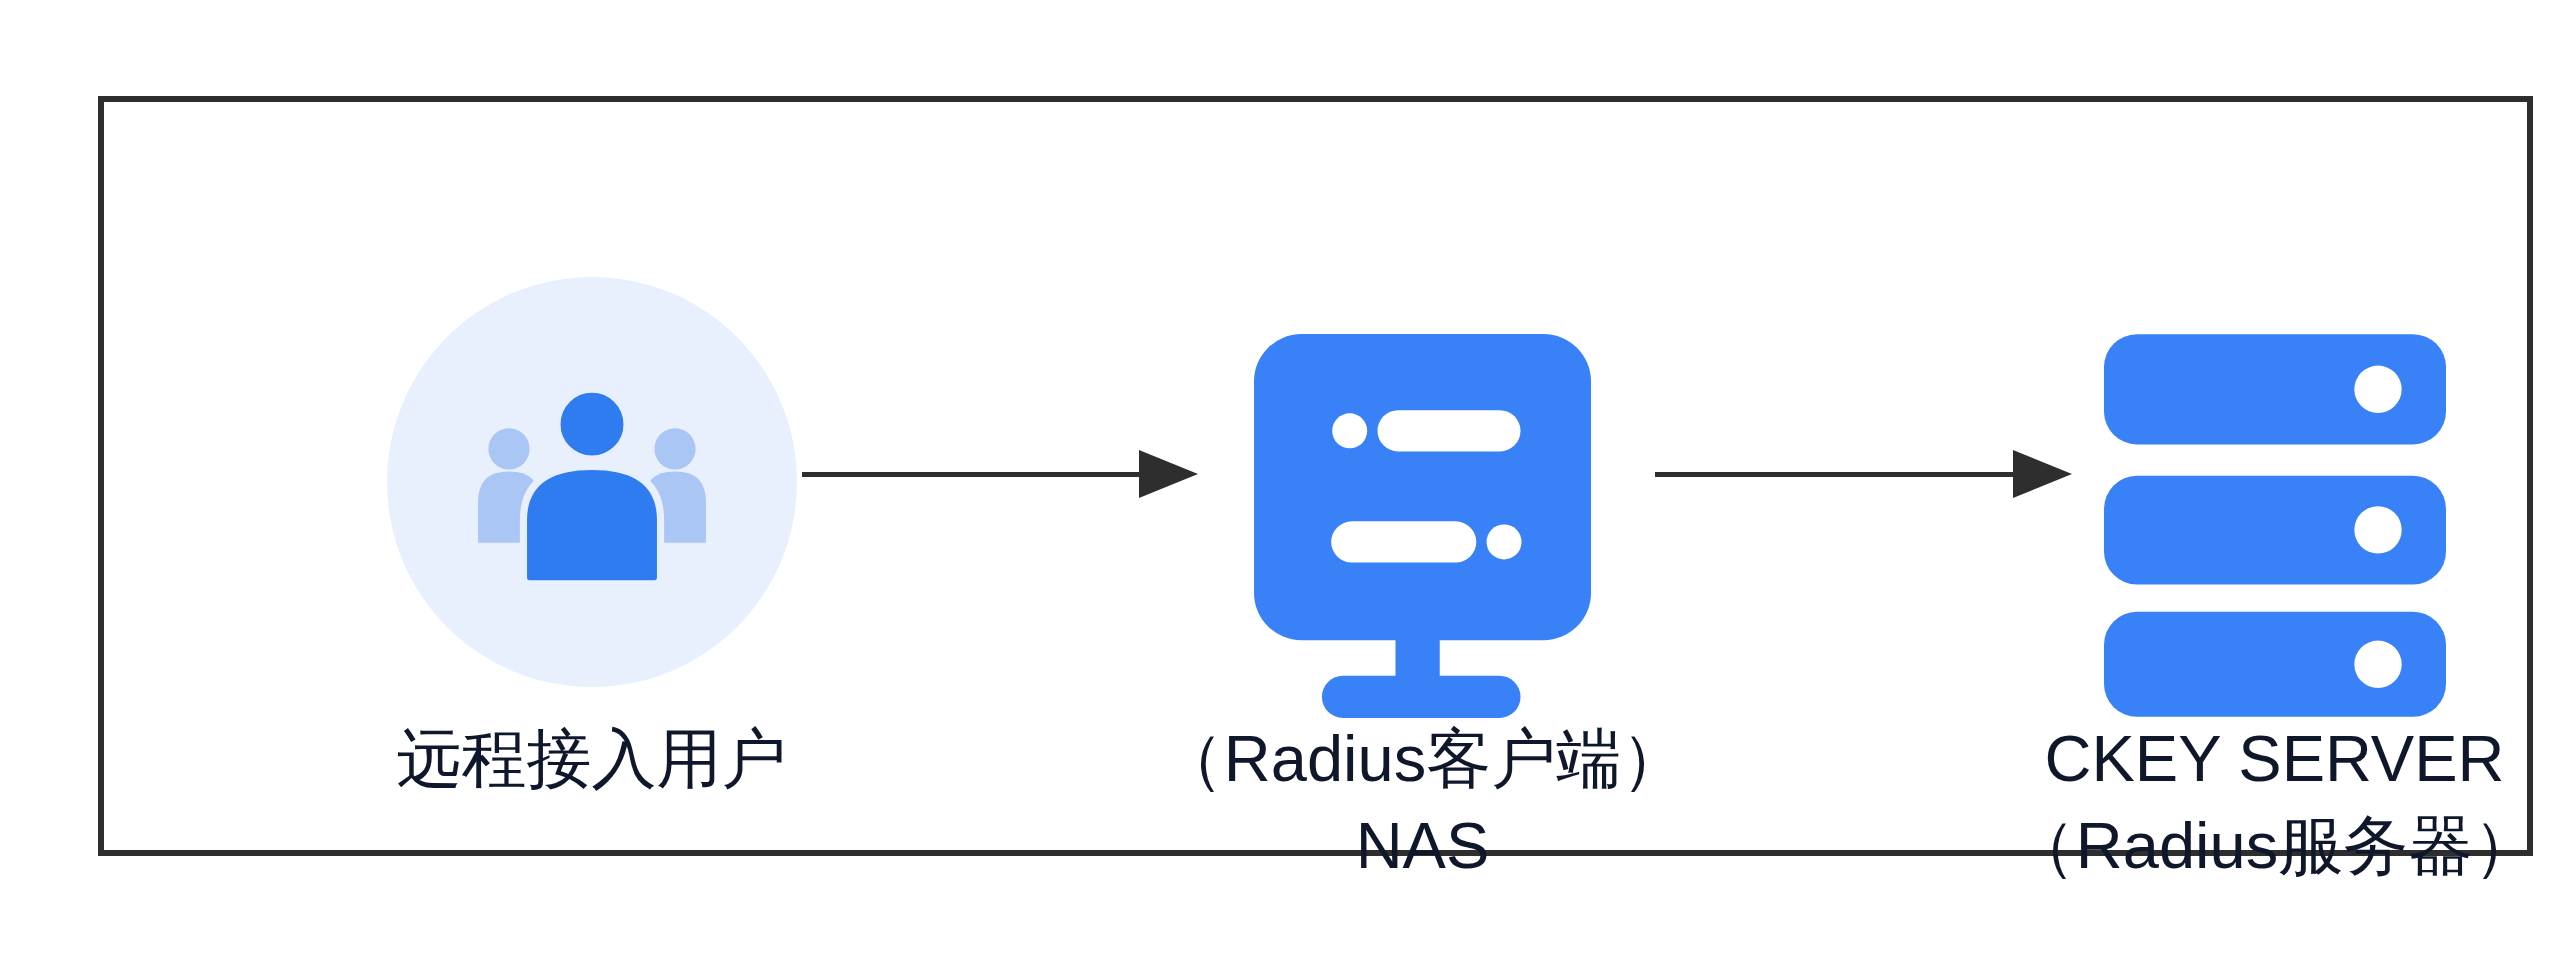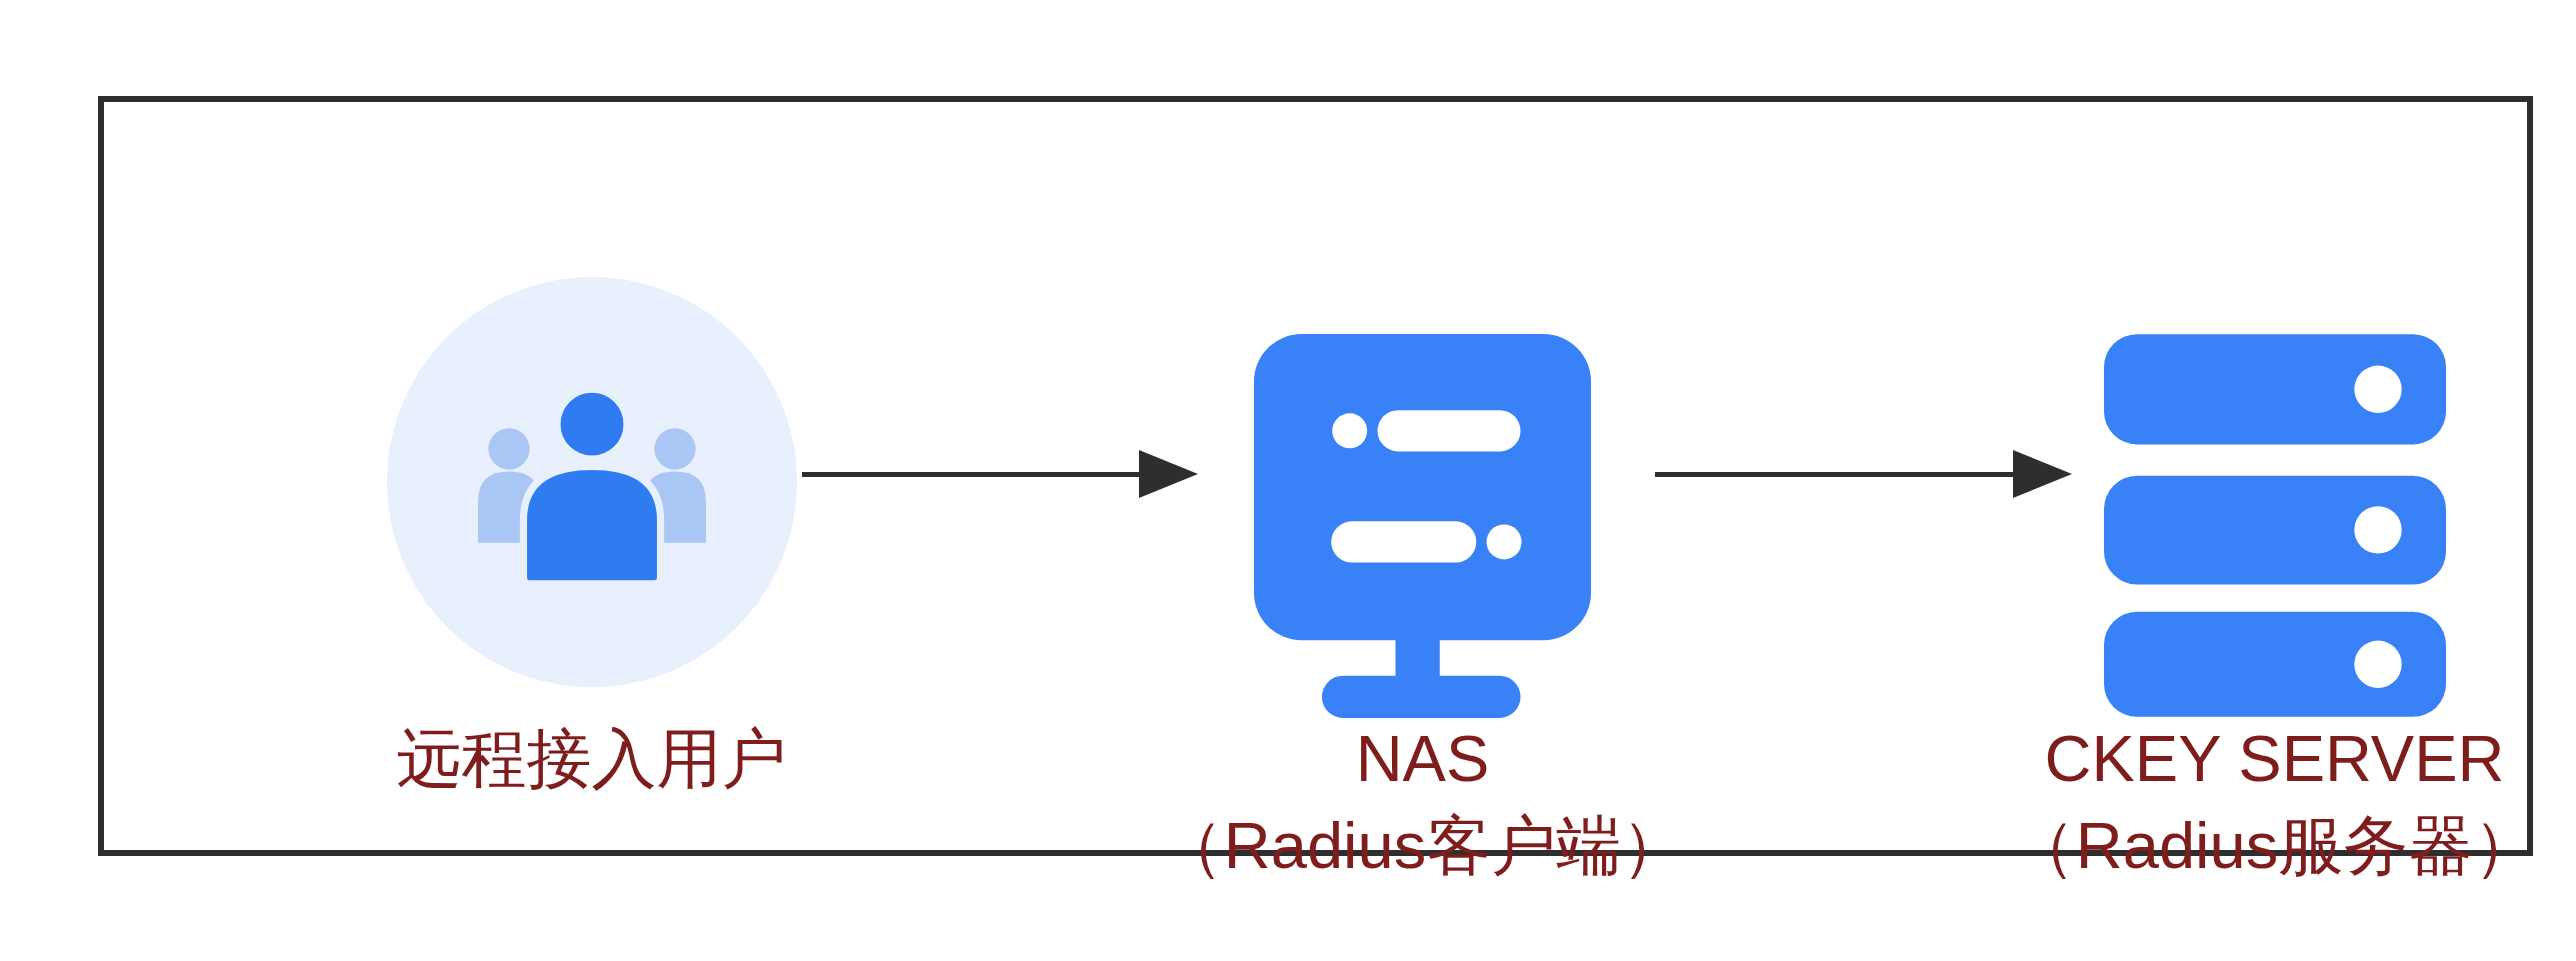--- a/index.html
+++ b/index.html
@@ -61,21 +61,21 @@
     border-left: 59px solid #2e2e2e;
   }
   .arrow-1 .head { left: 337px; }
   .arrow-2 .head { left: 358px; }
 
   .label {
     position: absolute;
     top: 613px;
     width: 721px;
     text-align: center;
-    color: #7f1d1d;
+    color: #0f172a;
     font-size: 65px;
     line-height: 87px;
     font-weight: 400;
     white-space: nowrap;
   }
   .label-users  { left: 127px; }
   .label-nas    { left: 958px; }
   .label-server { left: 1810px; }
 </style>
 </head>
@@ -124,22 +124,22 @@
       <circle cx="532" cy="380" r="46" fill="#ffffff"></circle>
       <rect x="0" y="539" width="664" height="204" rx="64" fill="#3981f6"></rect>
       <circle cx="532" cy="641" r="46" fill="#ffffff"></circle>
     </svg>
 
     <div class="label label-users">
       <div class="label-line">远程接入用户</div>
     </div>
 
     <div class="label label-nas">
+      <div class="label-line">（Radius客户端）</div>
       <div class="label-line">NAS</div>
-      <div class="label-line">（Radius客户端）</div>
     </div>
 
     <div class="label label-server">
       <div class="label-line">CKEY SERVER</div>
       <div class="label-line">（Radius服务器）</div>
     </div>
 
   </div>
 </div>
 

